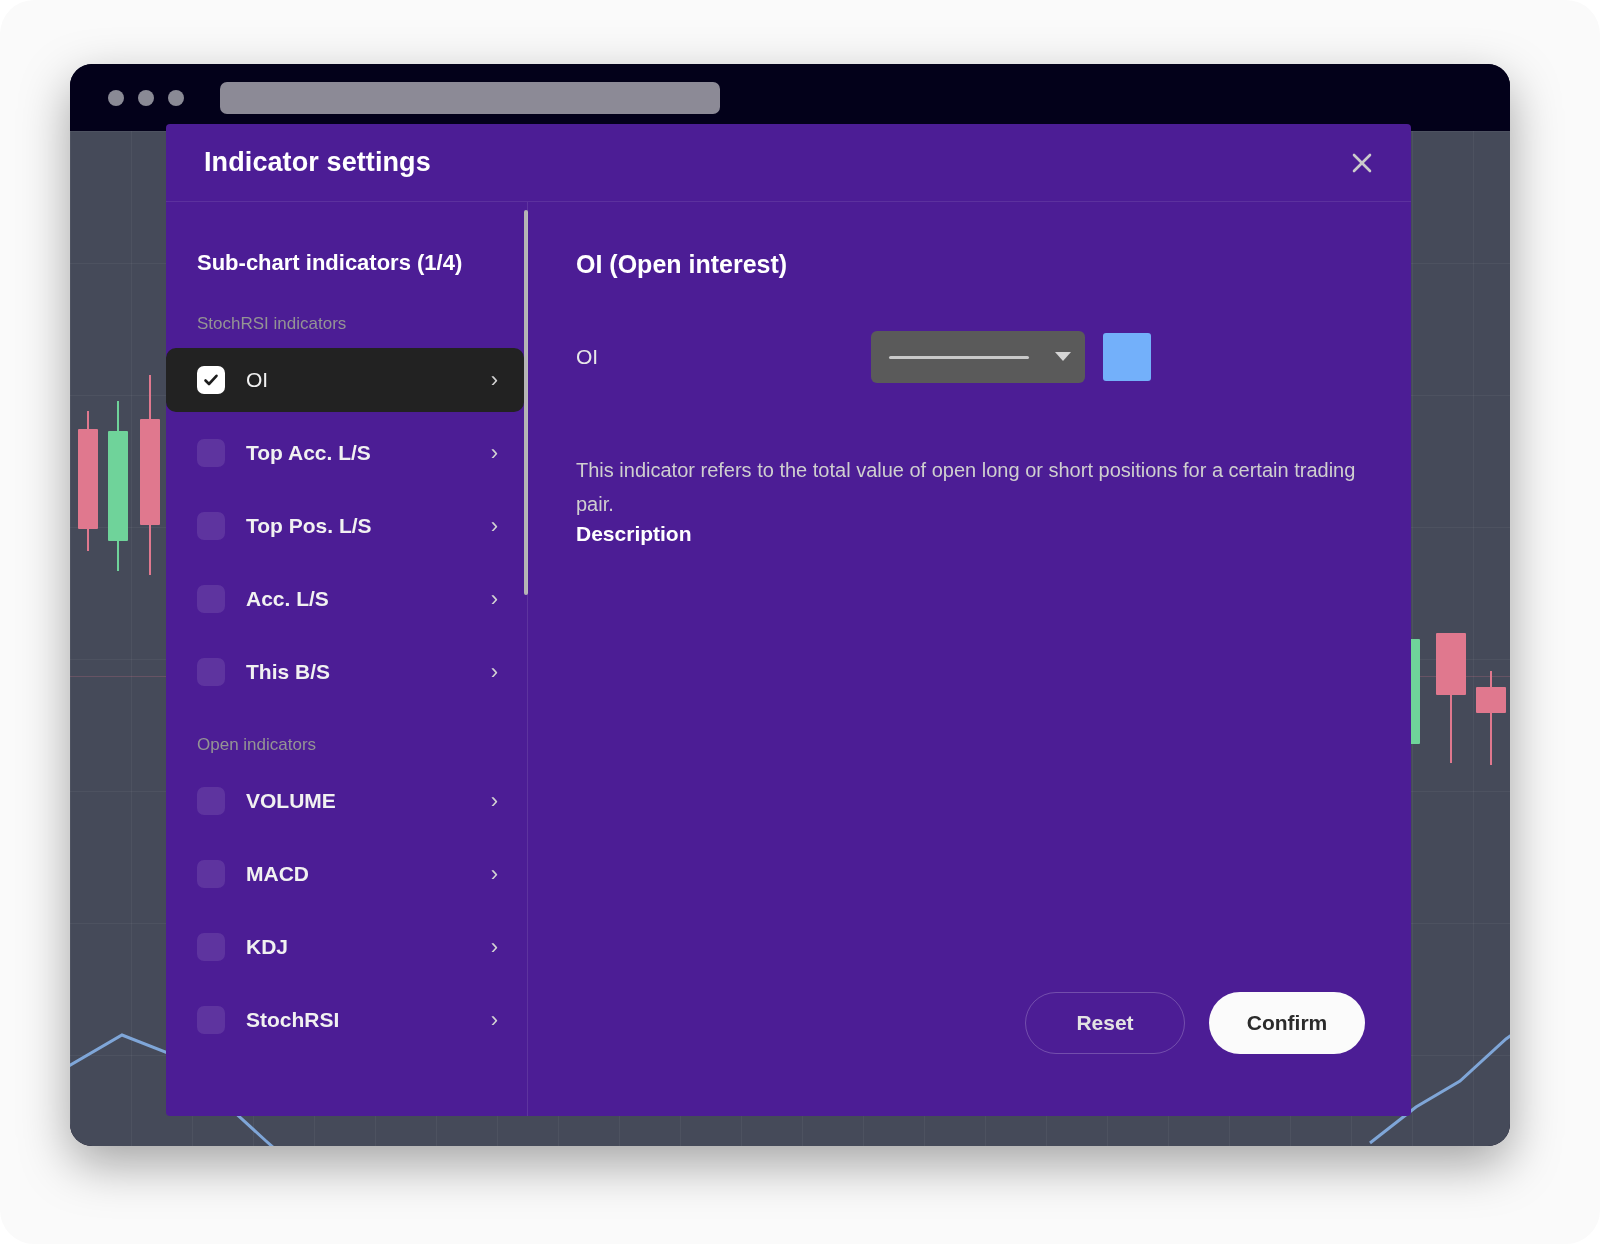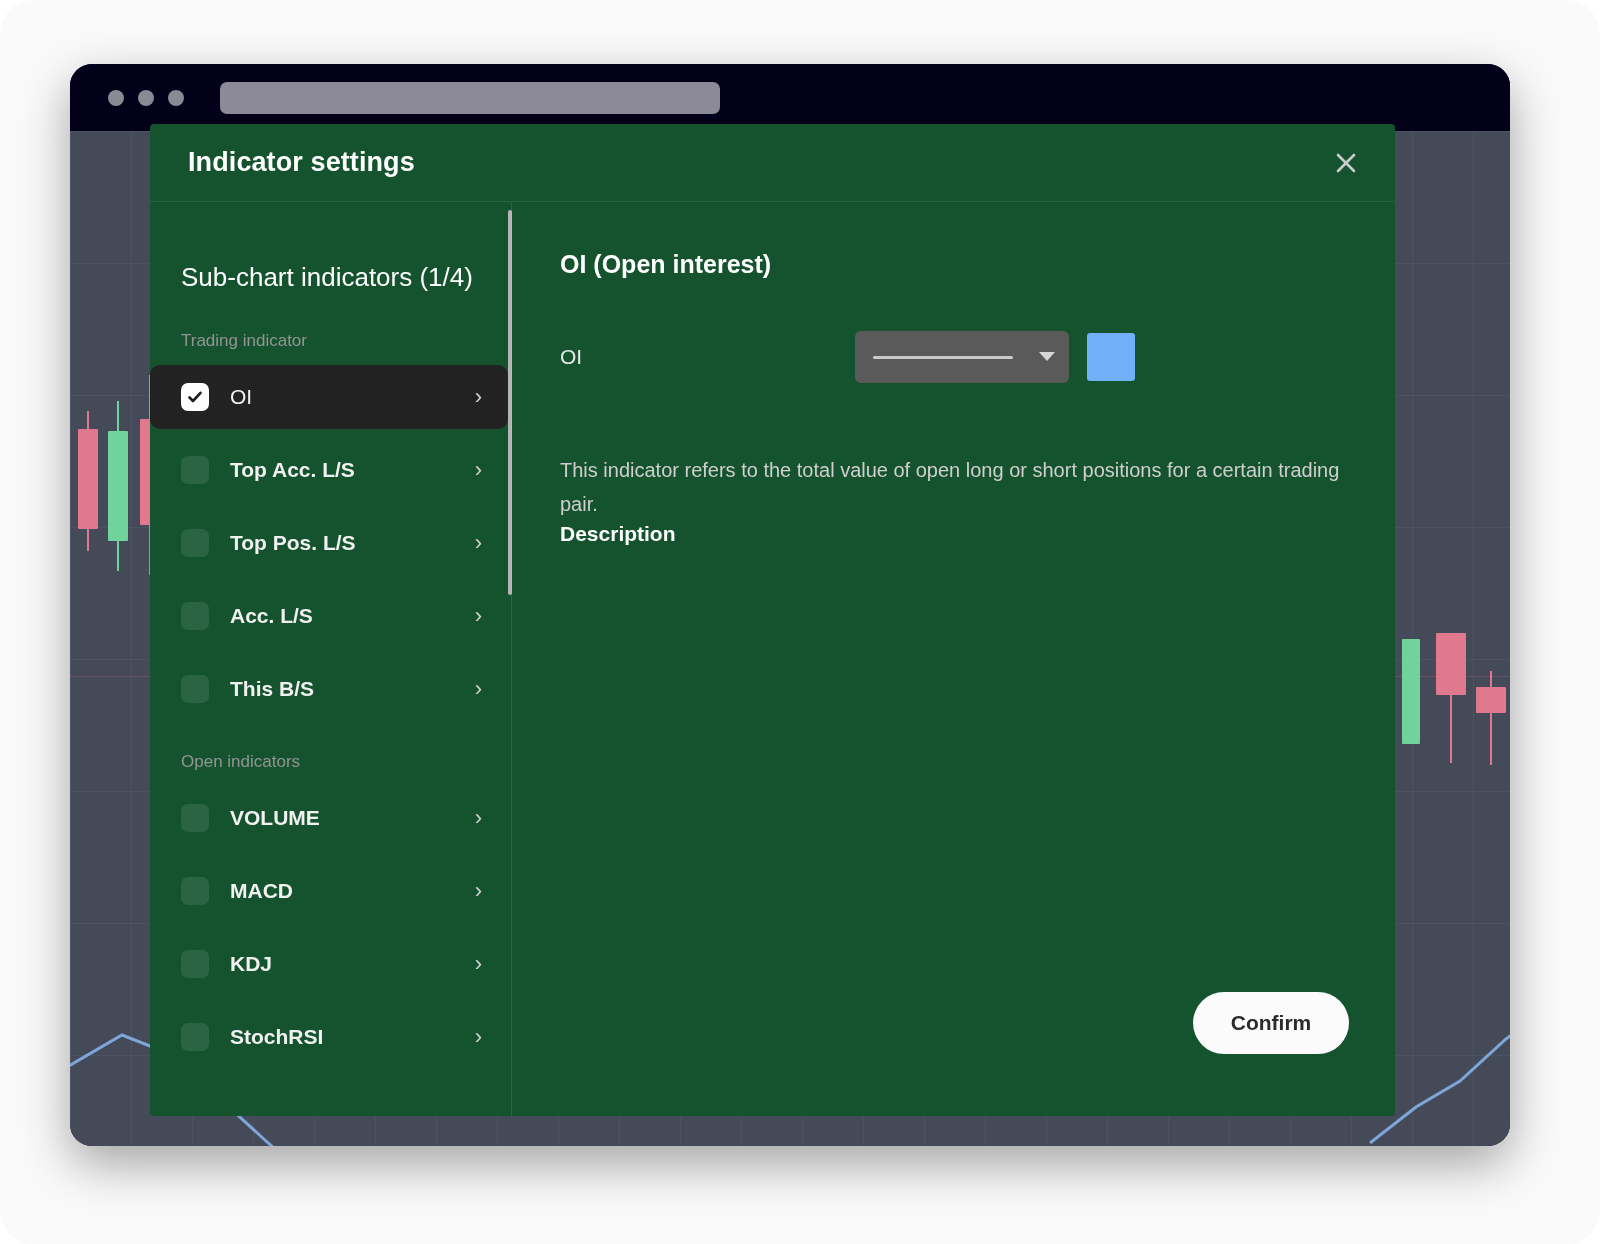--- a/index.html
+++ b/index.html
@@ -97,25 +97,25 @@
   .candle.up   .wick { background: #6fd39a; }
   .candle.up   .body { background: #6fd39a; }
   .candle.down .wick { background: #e0788e; }
   .candle.down .body { background: #e0788e; }
 
   #backdrop-svg { position: absolute; inset: 0; width: 100%; height: 100%; }
 
   
   #modal {
     position: absolute;
-    left: 80px;
+    left: 96px;
     top: 60px;
     width: 1245px;
     height: 992px;
-    background: #14532d;
+    background: #4c1d95;
     border-radius: 4px;
     overflow: hidden;
     display: flex;
     flex-direction: column;
   }
 
   #modal-header {
     position: relative;
     height: 78px;
     flex: none;
@@ -184,26 +184,25 @@
   #sidebar {
     position: relative;
     width: 362px;
     flex: none;
     padding: 0;
     overflow: hidden;
   }
   #sidebar-inner { padding: 48px 0 0 0; }
 
   #sidebar-heading {
-    font-size: 26px;
-    font-weight: normal;
+    font-size: 22px;
+    font-weight: bold;
     color: #ffffff;
     padding: 0 0 0 31px;
     margin-bottom: 38px;
-    margin-top: 12px;
   }
   .group-label {
     font-size: 17px;
     color: #949494;
     padding-left: 31px;
     margin-bottom: 14px;
   }
   .ind-item {
     position: relative;
     display: flex;
@@ -436,21 +435,21 @@
         </span>
       </div>
 
 
       <div id="modal-body">
 
         <div id="sidebar">
           <div id="sidebar-inner">
             <div id="sidebar-heading">Sub-chart indicators (1/4)</div>
 
-            <div class="group-label">Trading indicator</div>
+            <div class="group-label">StochRSI indicators</div>
 
             <div class="ind-item selected">
               <span class="ind-check">
                 <svg width="18" height="18" viewBox="0 0 18 18" aria-hidden="true">
                   <polyline points="3.5,9.5 7,13 14.5,4.8" fill="none" stroke="#1d1d1d" stroke-width="2.6" stroke-linecap="round" stroke-linejoin="round"></polyline>
                 </svg>
               </span>
               <span class="ind-label">OI</span>
               <span class="ind-arrow">›</span>
             </div>
@@ -527,20 +526,21 @@
               </span>
             </div>
 
             <div id="color-swatch" style="background: rgb(115, 176, 250);"></div>
           </div>
 
           <div id="description-text">This indicator refers to the total value of open long or short positions for a certain trading pair.</div>
           <div id="description-title">Description</div>
 
           <div id="detail-footer">
+            <button class="btn" id="reset-button">Reset</button>
             <button class="btn" id="confirm-button">Confirm</button>
           </div>
         </div>
 
       </div>
     </div>
   </div>
 </div>
 
 </body></html>

